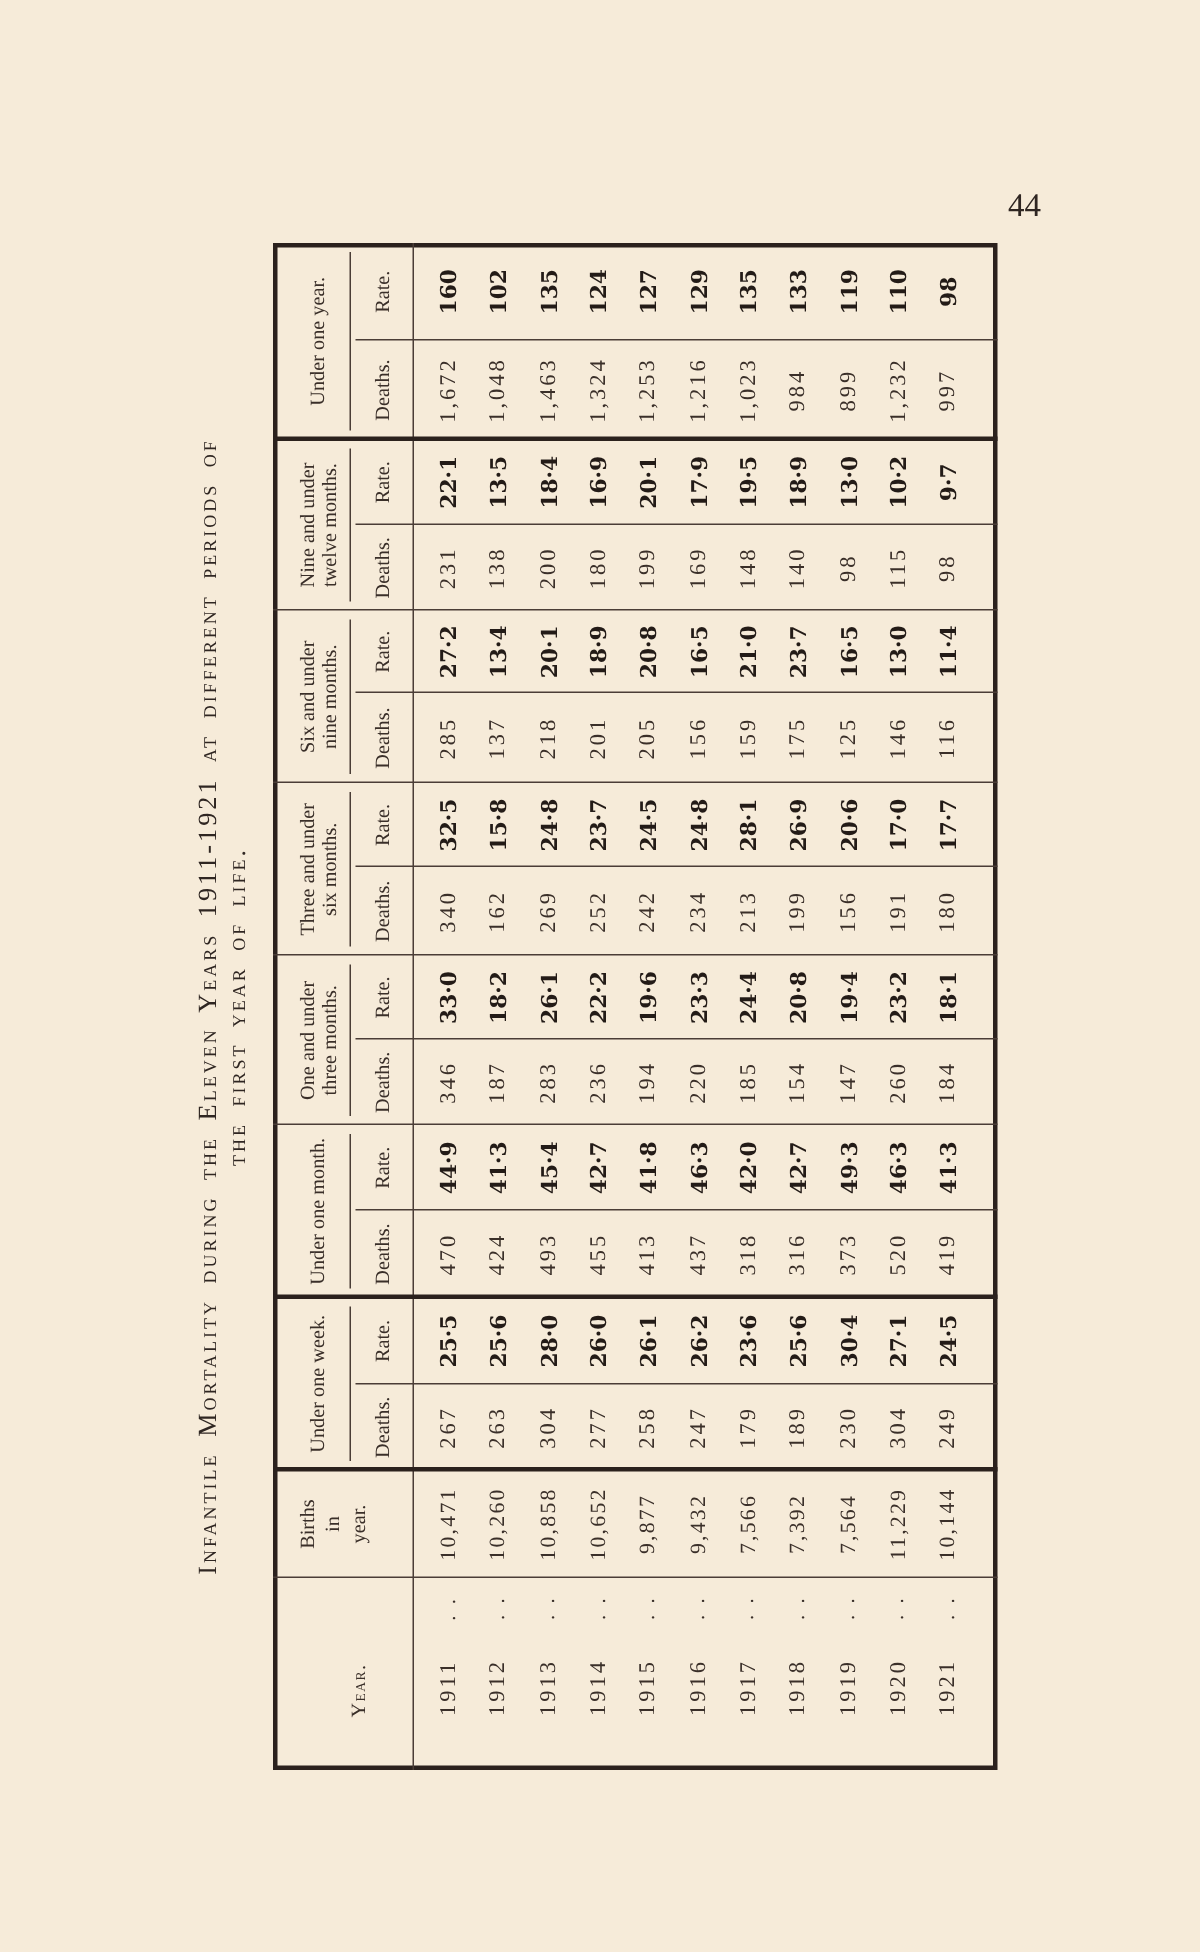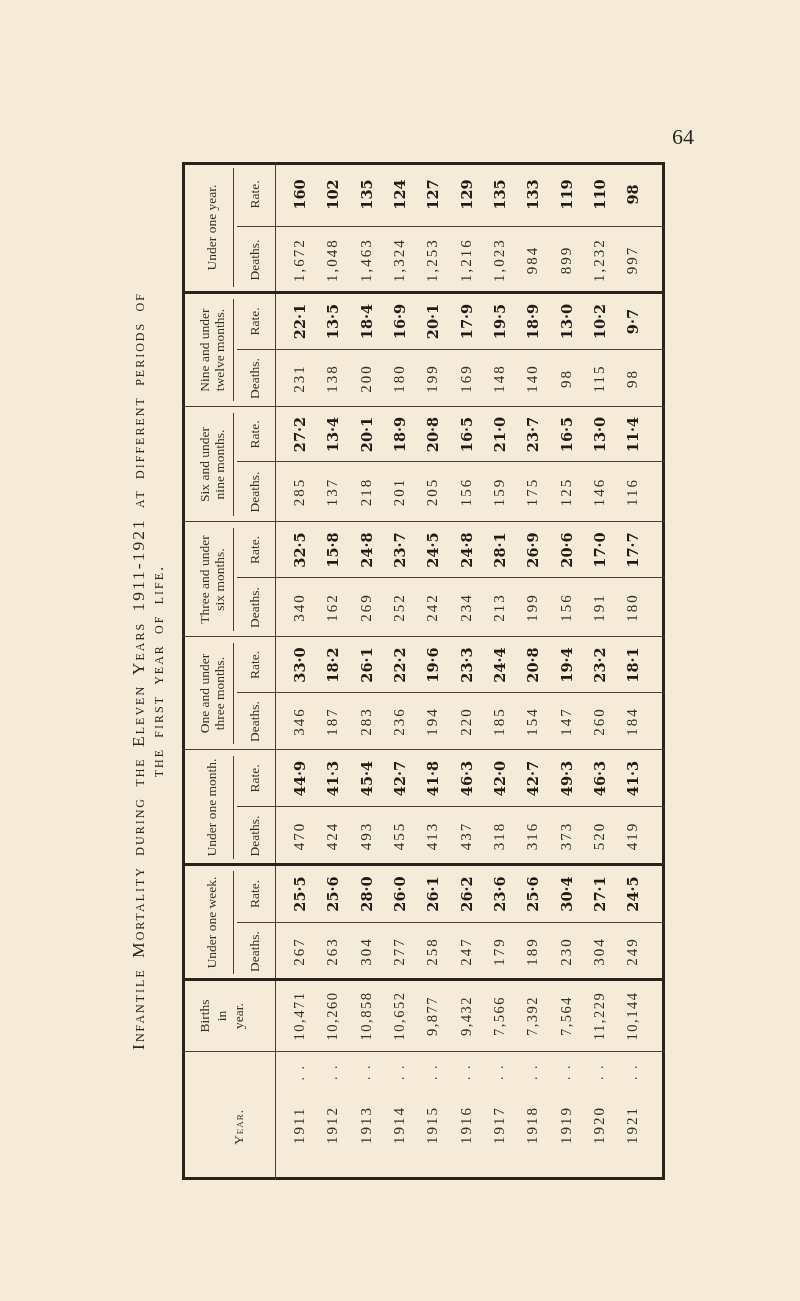--- a/index.html
+++ b/index.html
@@ -69,21 +69,21 @@
     .c-m69d { left:658px; width:60px; }
     .c-m69r { left:718px; width:55px; }
     .c-m912d { left:773px; width:57px; }
     .c-m912r { left:830px; width:57px; }
     .c-yrd { left:887px; width:66px; }
     .c-yrr { left:953px; width:65px; }
   </style>
 </head>
 <body>
 
-<div class="page-number">64</div>
+<div class="page-number">44</div>
 
 <div class="rot title-block">
   <span class="title-line l1">Infantile Mortality during the Eleven Years 1911-1921 at different periods of</span>
   <span class="title-line l2">the first year of life.</span>
 </div>
 
 <div class="rot tbl">
   <div class="frame"></div>
 
   <div class="hline" style="left:0;top:93px;width:1018px"></div>

